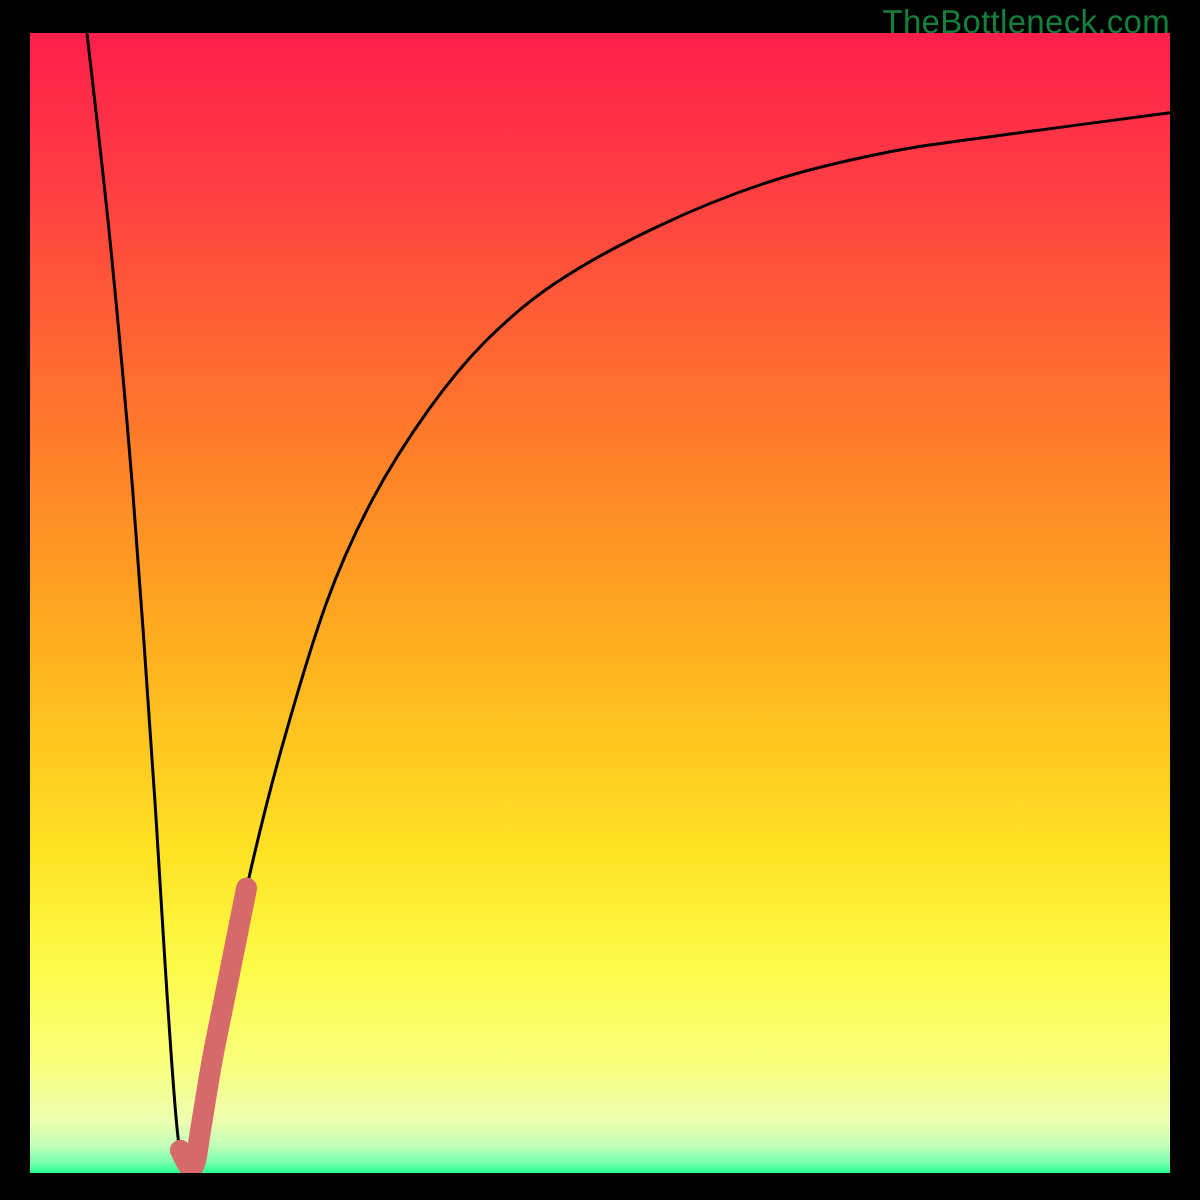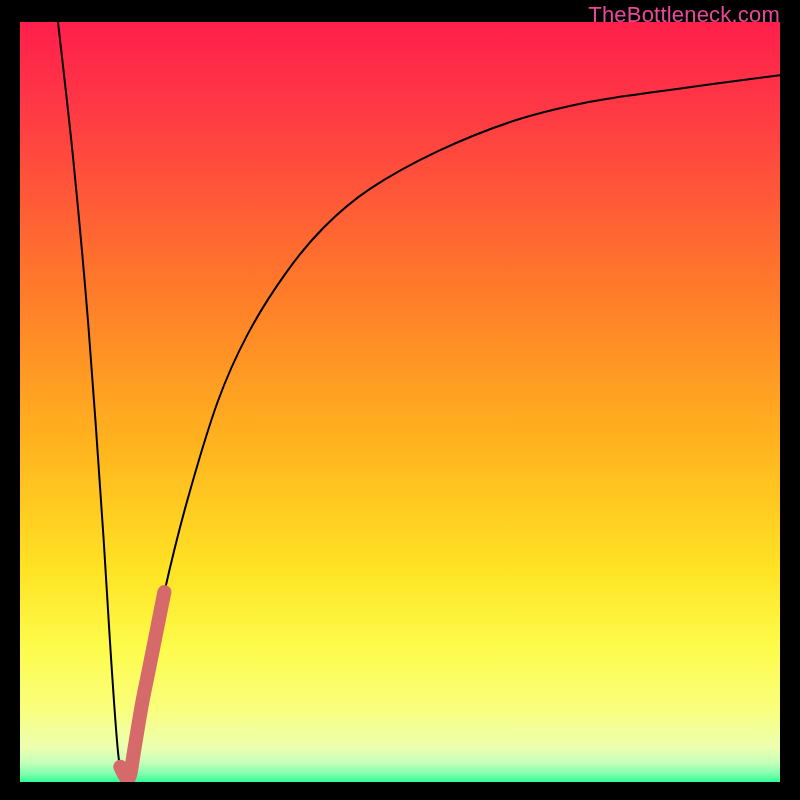--- a/index.html
+++ b/index.html
@@ -29,21 +29,21 @@
   }
   .plot svg {
     display: block;
     width: 100%;
     height: 100%;
   }
   .watermark {
     position: absolute;
     top: 2px;
     right: 20px;
-    color: #ec4899;
+    color: #15803d;
     font-size: 22px;
     font-weight: 500;
     letter-spacing: 0.2px;
   }
 </style>
 </head>
 <body>
 <div class="frame">
 
   <div class="watermark">TheBottleneck.com</div>

